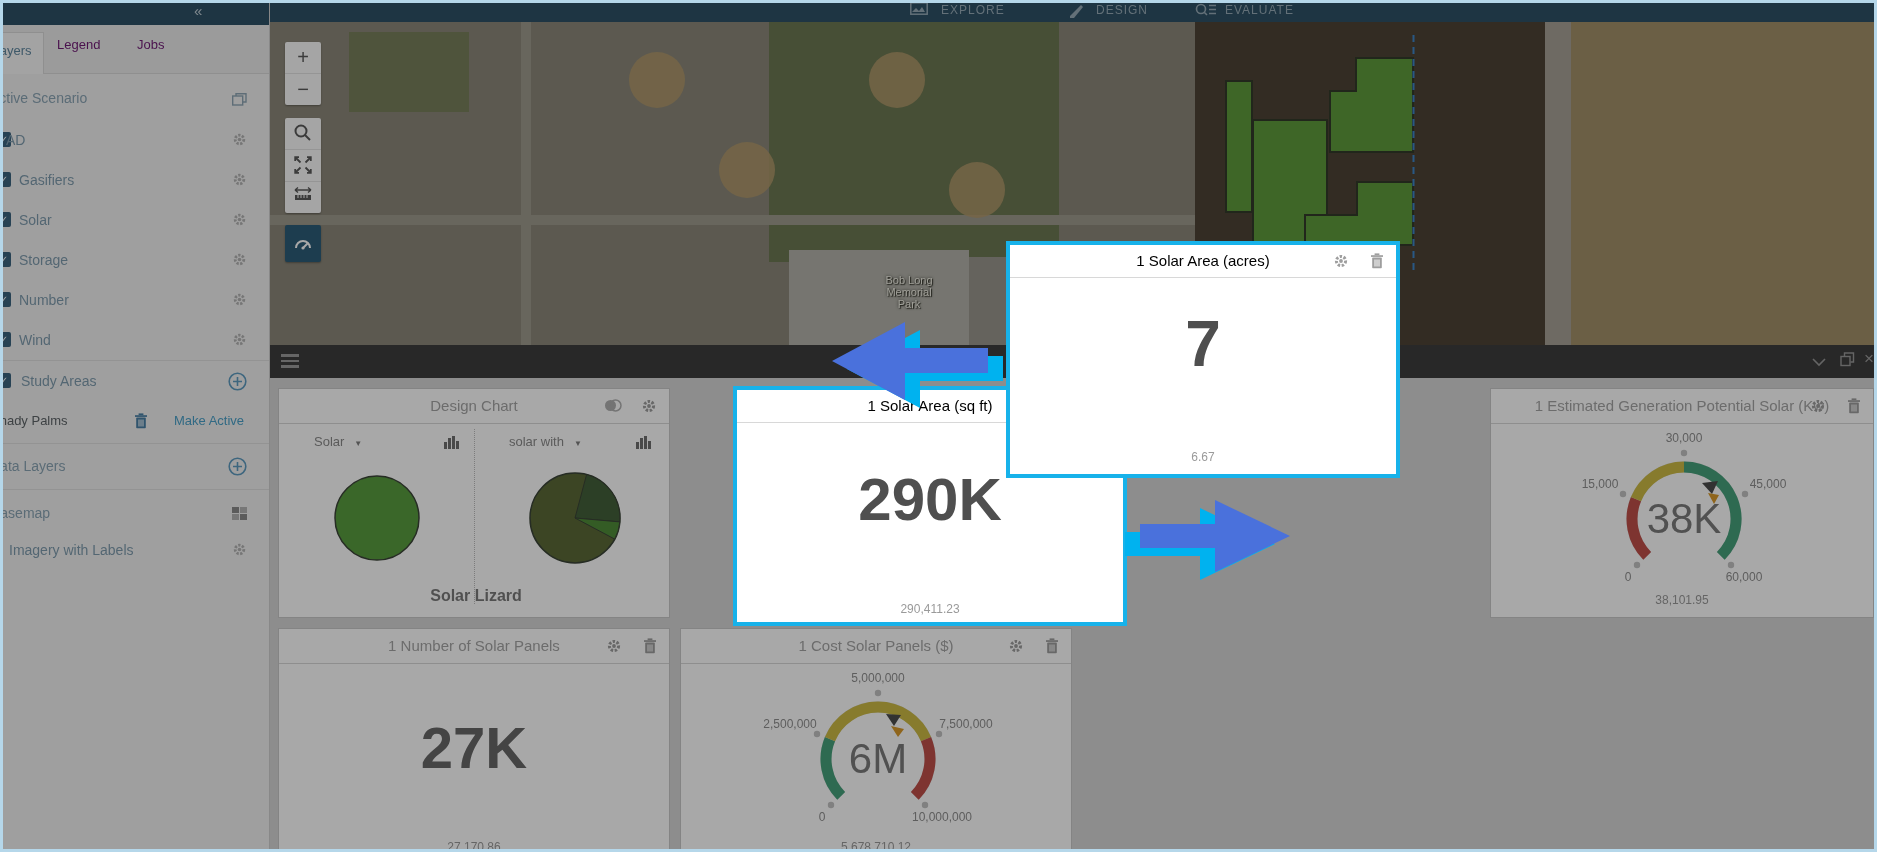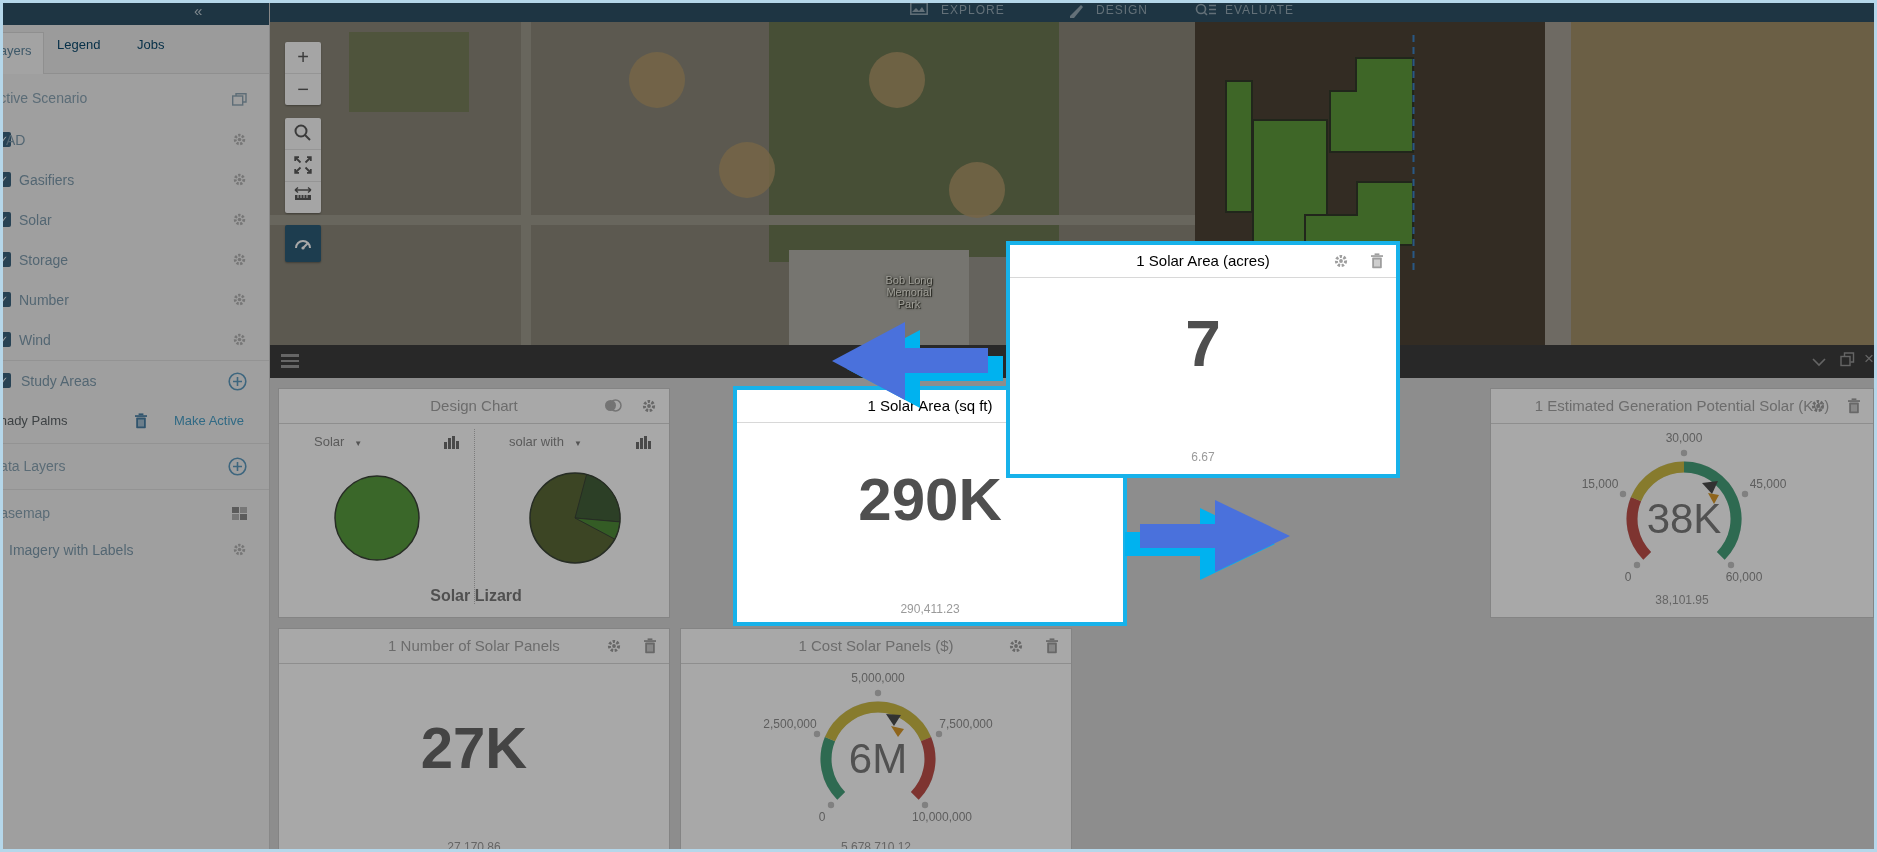--- a/index.html
+++ b/index.html
@@ -11,21 +11,21 @@
   .dim{position:absolute;inset:0;background:rgba(0,0,0,.34);z-index:50;pointer-events:none;}
   
   .topbar{position:absolute;left:0;top:0;width:1877px;height:22px;background:#2e5166;z-index:8;}
   .menu-item{position:absolute;top:3px;color:#96aab6;font-size:12px;letter-spacing:1px;}
   
   .sidebar{position:absolute;left:0;top:0;width:269px;height:852px;background:#f2f2f2;overflow:hidden;z-index:10;border-right:1px solid #cfcfcf;}
   .sb-head{position:absolute;left:0;top:0;width:269px;height:25px;background:#2e5166;color:#d5dfe6;}
   .sb-title{position:absolute;left:24px;top:4px;font-size:10px;margin-top:43px;}
   .sb-collapse{position:absolute;left:194px;top:2px;font-size:15px;color:#c2cfd8;}
   .tabbar{position:absolute;left:0;top:25px;width:269px;height:48px;background:#ececec;border-bottom:1px solid #d9d9d9;}
-  .tab{position:absolute;top:12px;font-size:13px;color:#0c4a6e;}
+  .tab{position:absolute;top:12px;font-size:13px;color:#701a75;}
   .tab-active-box{position:absolute;left:-20px;top:7px;width:62px;height:41px;background:#f7f7f7;border:1px solid #d9d9d9;border-bottom:none;text-align:center;line-height:34px;}
   .sb-row{position:absolute;left:0;width:269px;height:20px;font-size:14px;color:#7f9cae;line-height:20px;}
   .sb-sec{color:#8aa4b4;}
   .cbx{position:absolute;left:-3px;width:14px;height:15px;top:2px;background:#3c6480;border-radius:2px;color:#fff;
        font-size:10px;line-height:15px;text-align:center;}
   .sb-gear{position:absolute;left:232px;top:2px;color:#b3b3b3;}
   .divider{position:absolute;left:0;width:269px;height:1px;background:#dfdfdf;}
   .pluscircle{position:absolute;left:228px;}
   
   .map{position:absolute;left:269px;top:22px;width:1605px;height:323px;overflow:hidden;background:#8c887a;z-index:1;}

